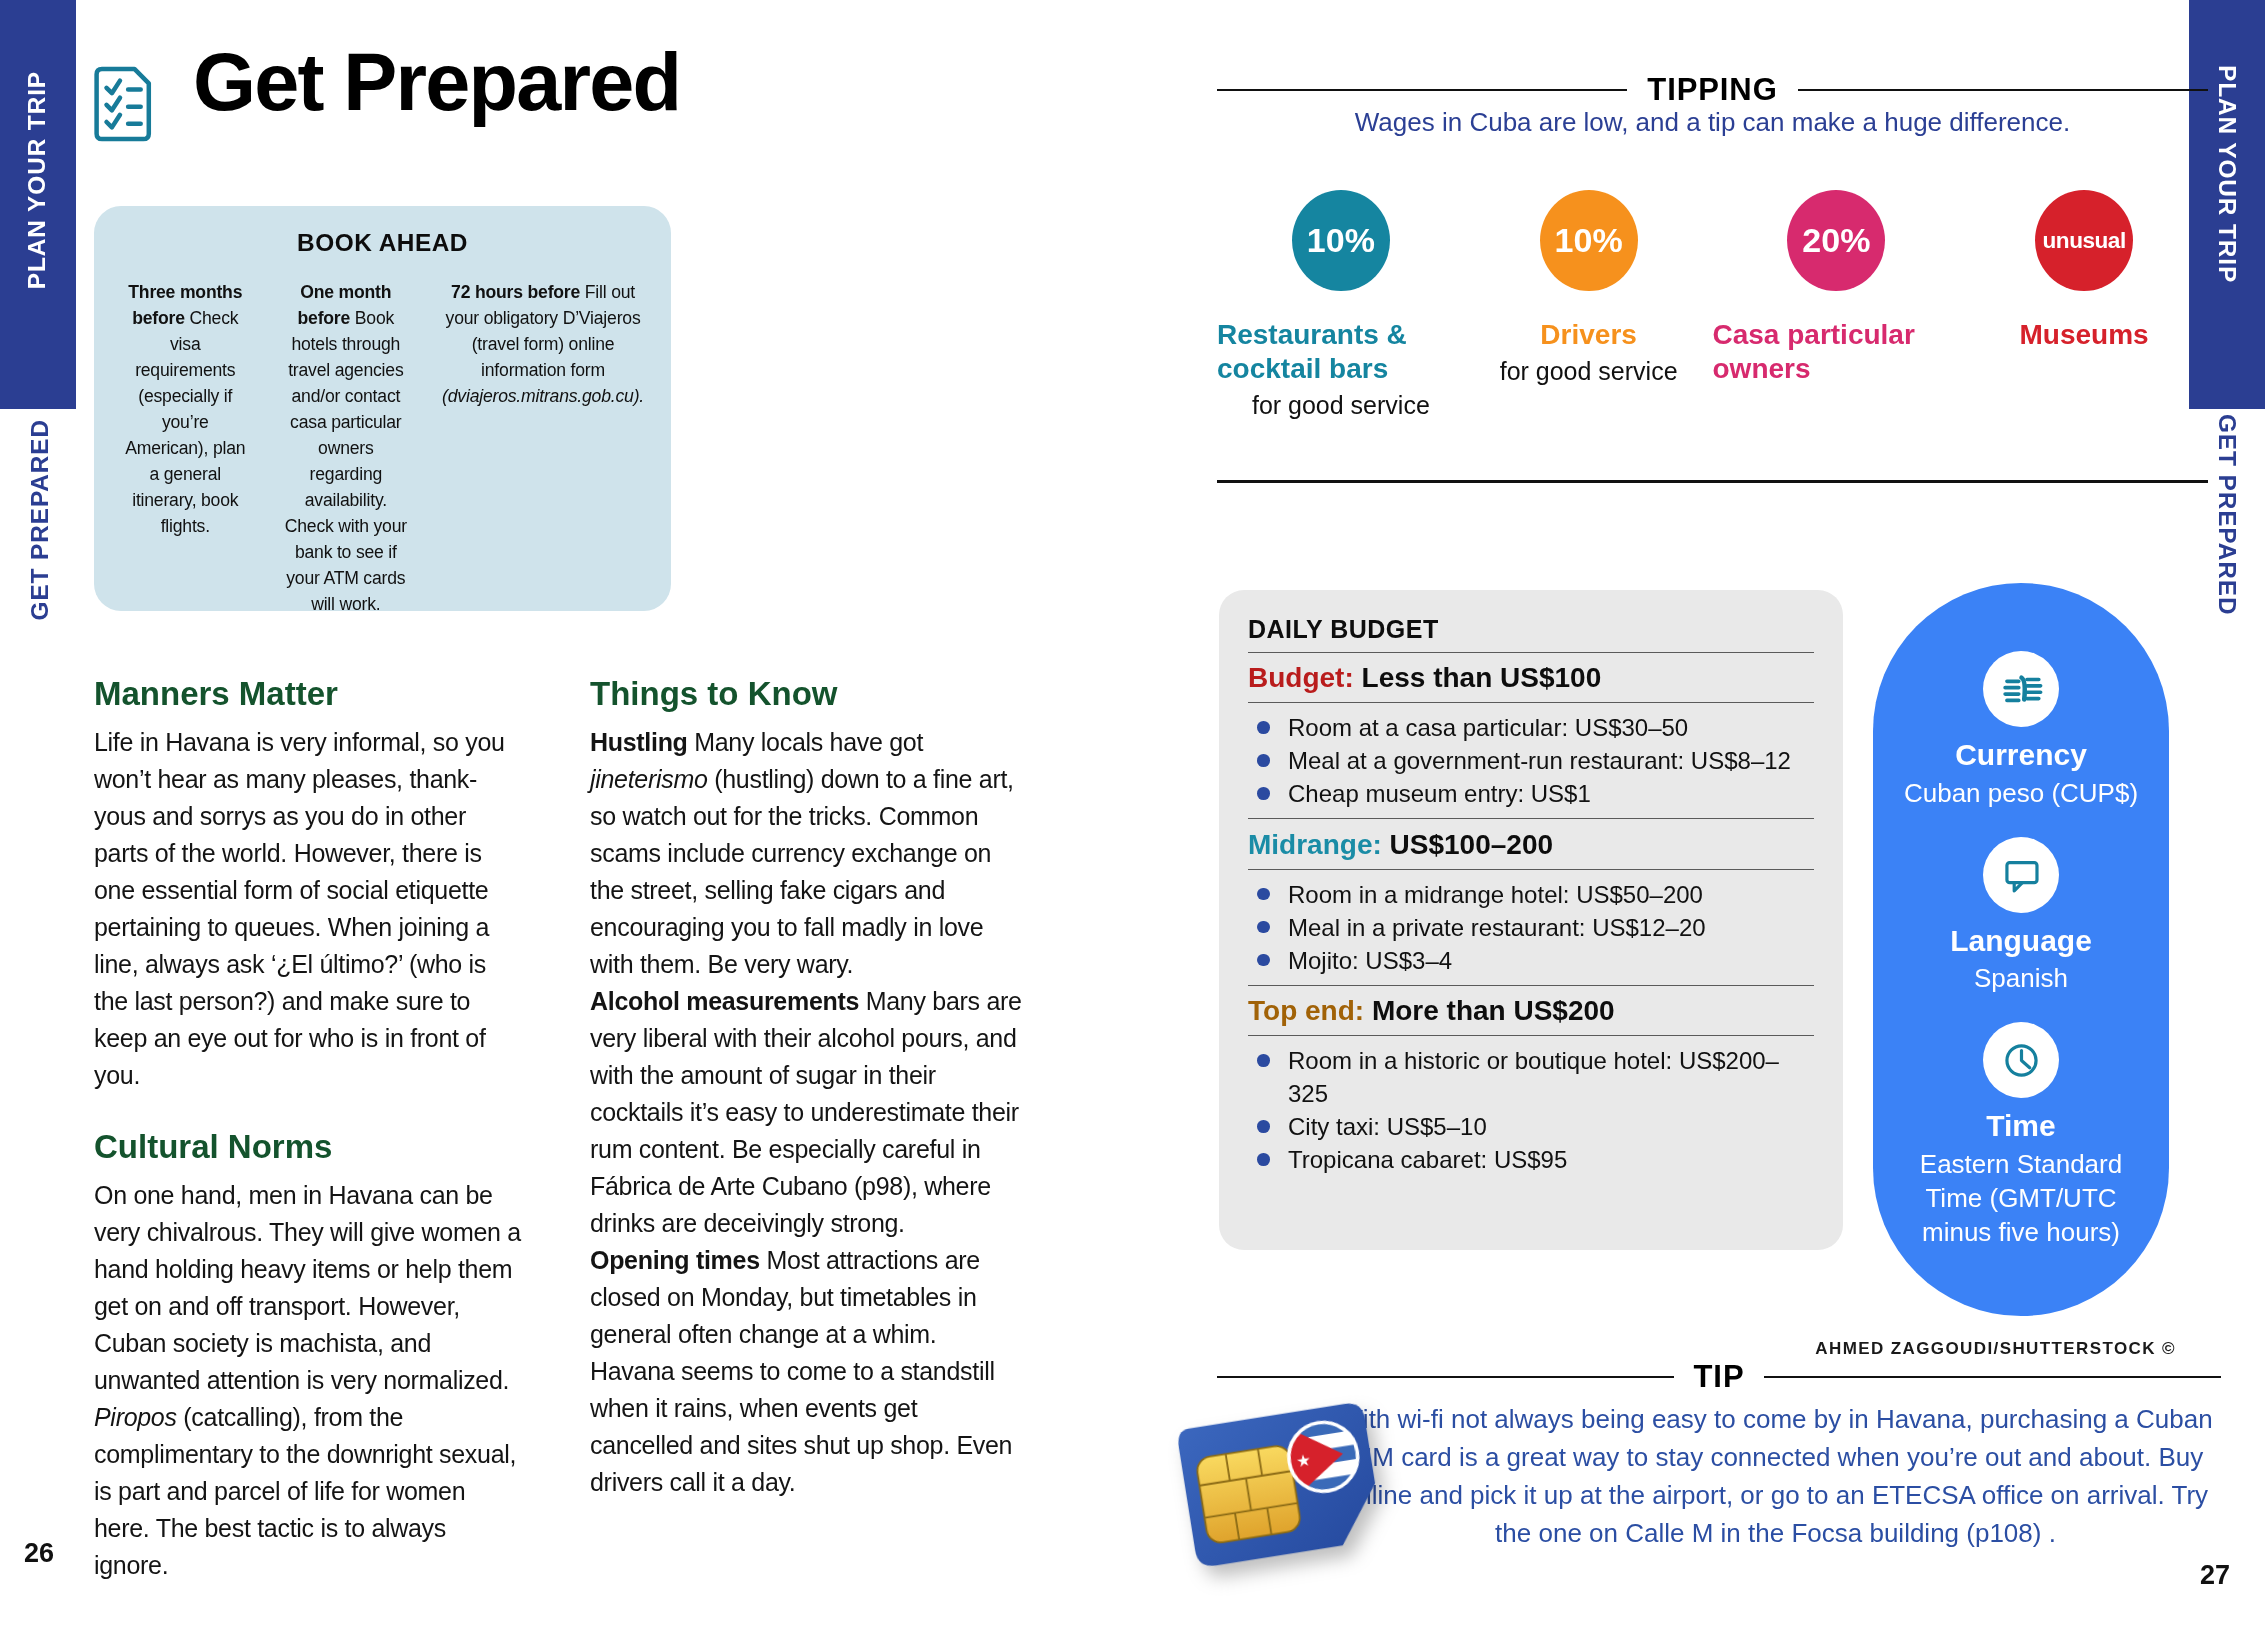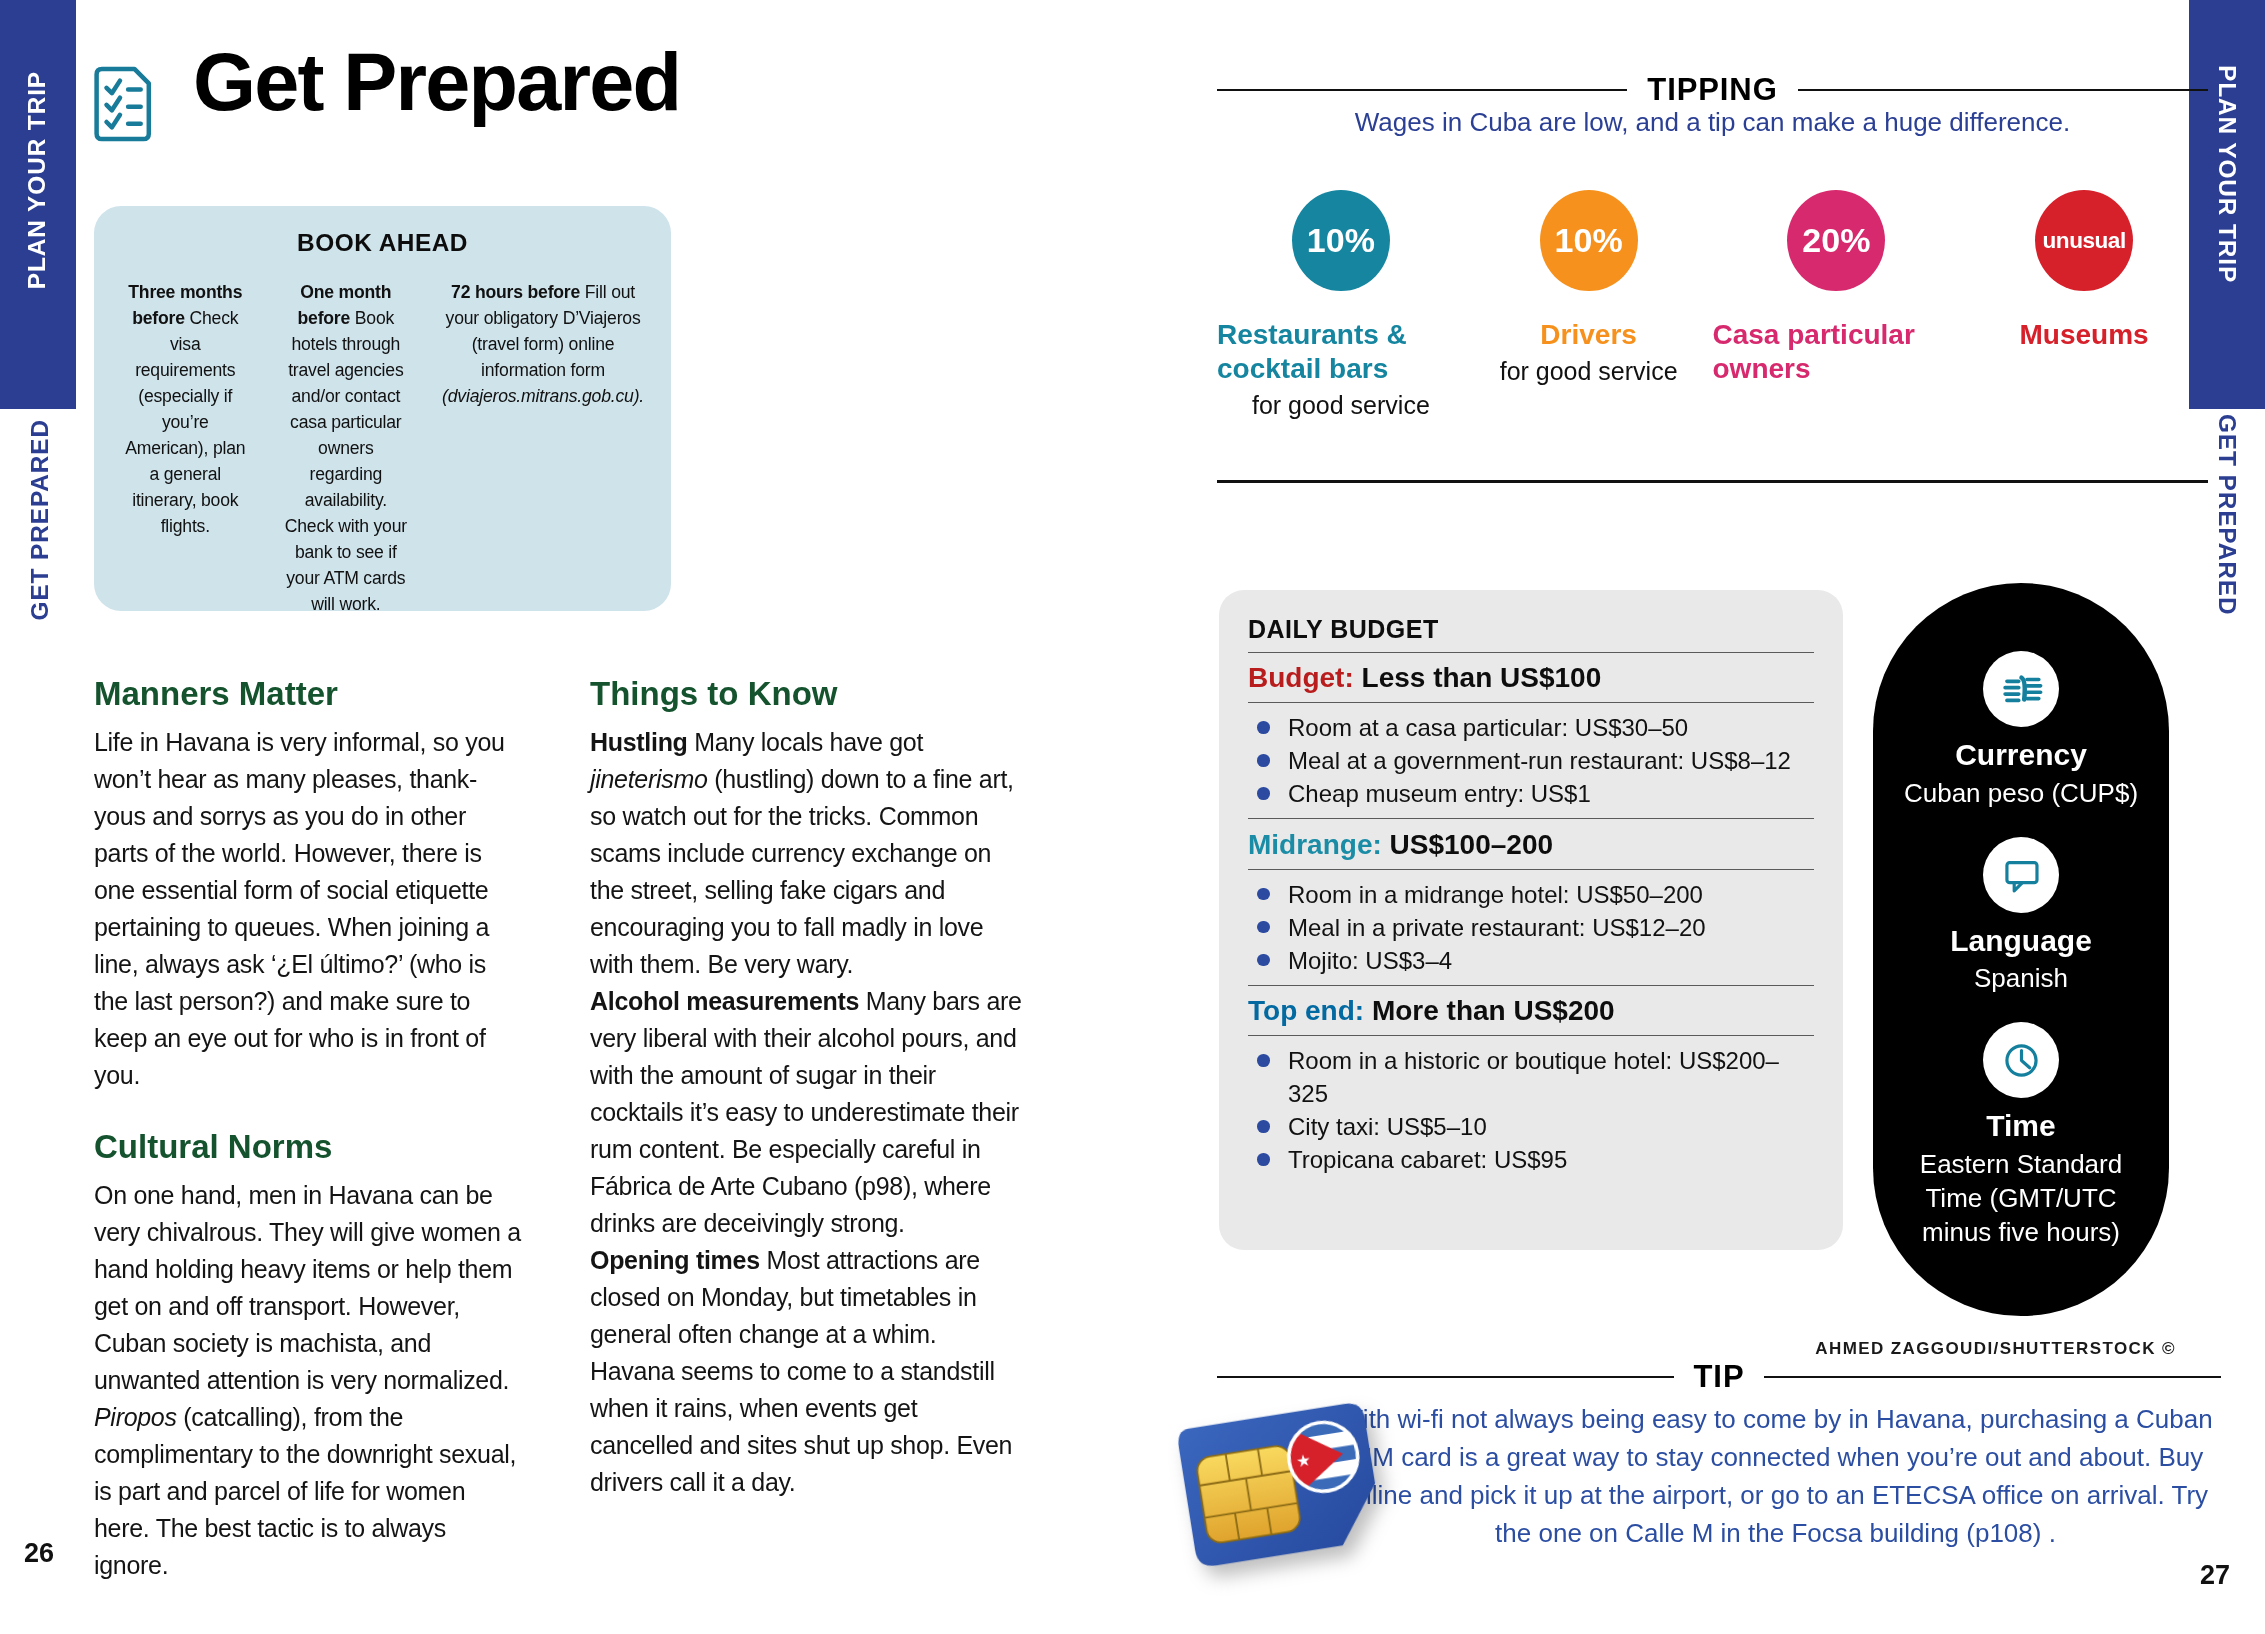--- a/index.html
+++ b/index.html
@@ -179,32 +179,32 @@
       <span>US$100–200</span>
     </div>
     <hr>
     <ul>
       <li>Room in a midrange hotel: US$50–200</li>
       <li>Meal in a private restaurant: US$12–20</li>
       <li>Mojito: US$3–4</li>
     </ul>
     <hr>
     <div class="tier-head">
-      <span style="color: #0369a1;">Top end:</span>
+      <span style="color: #a16207;">Top end:</span>
       <span>More than US$200</span>
     </div>
     <hr>
     <ul>
       <li>Room in a historic or boutique hotel: US$200–325</li>
       <li>City taxi: US$5–10</li>
       <li>Tropicana cabaret: US$95</li>
     </ul>
   </div>
 
-  <div class="abs pill" style="background: #000000;">
+  <div class="abs pill" style="background: #3b82f6;">
     <div class="pill-icon">
       <svg width="51" height="51" viewBox="0 0 56 56" fill="none" stroke="#15809e" stroke-width="4" stroke-linecap="round">
         <path d="M12 19 h13 m9 -2 h13"></path>
         <path d="M10 26 h15 m9 -2 h15"></path>
         <path d="M10 33 h15 m9 -2 h15"></path>
         <path d="M12 40 h13 m9 -2 h13"></path>
         <path d="M28 15 q5 3 3 24" stroke-width="5"></path>
       </svg>
     </div>
     <div class="pill-label">Currency</div>

